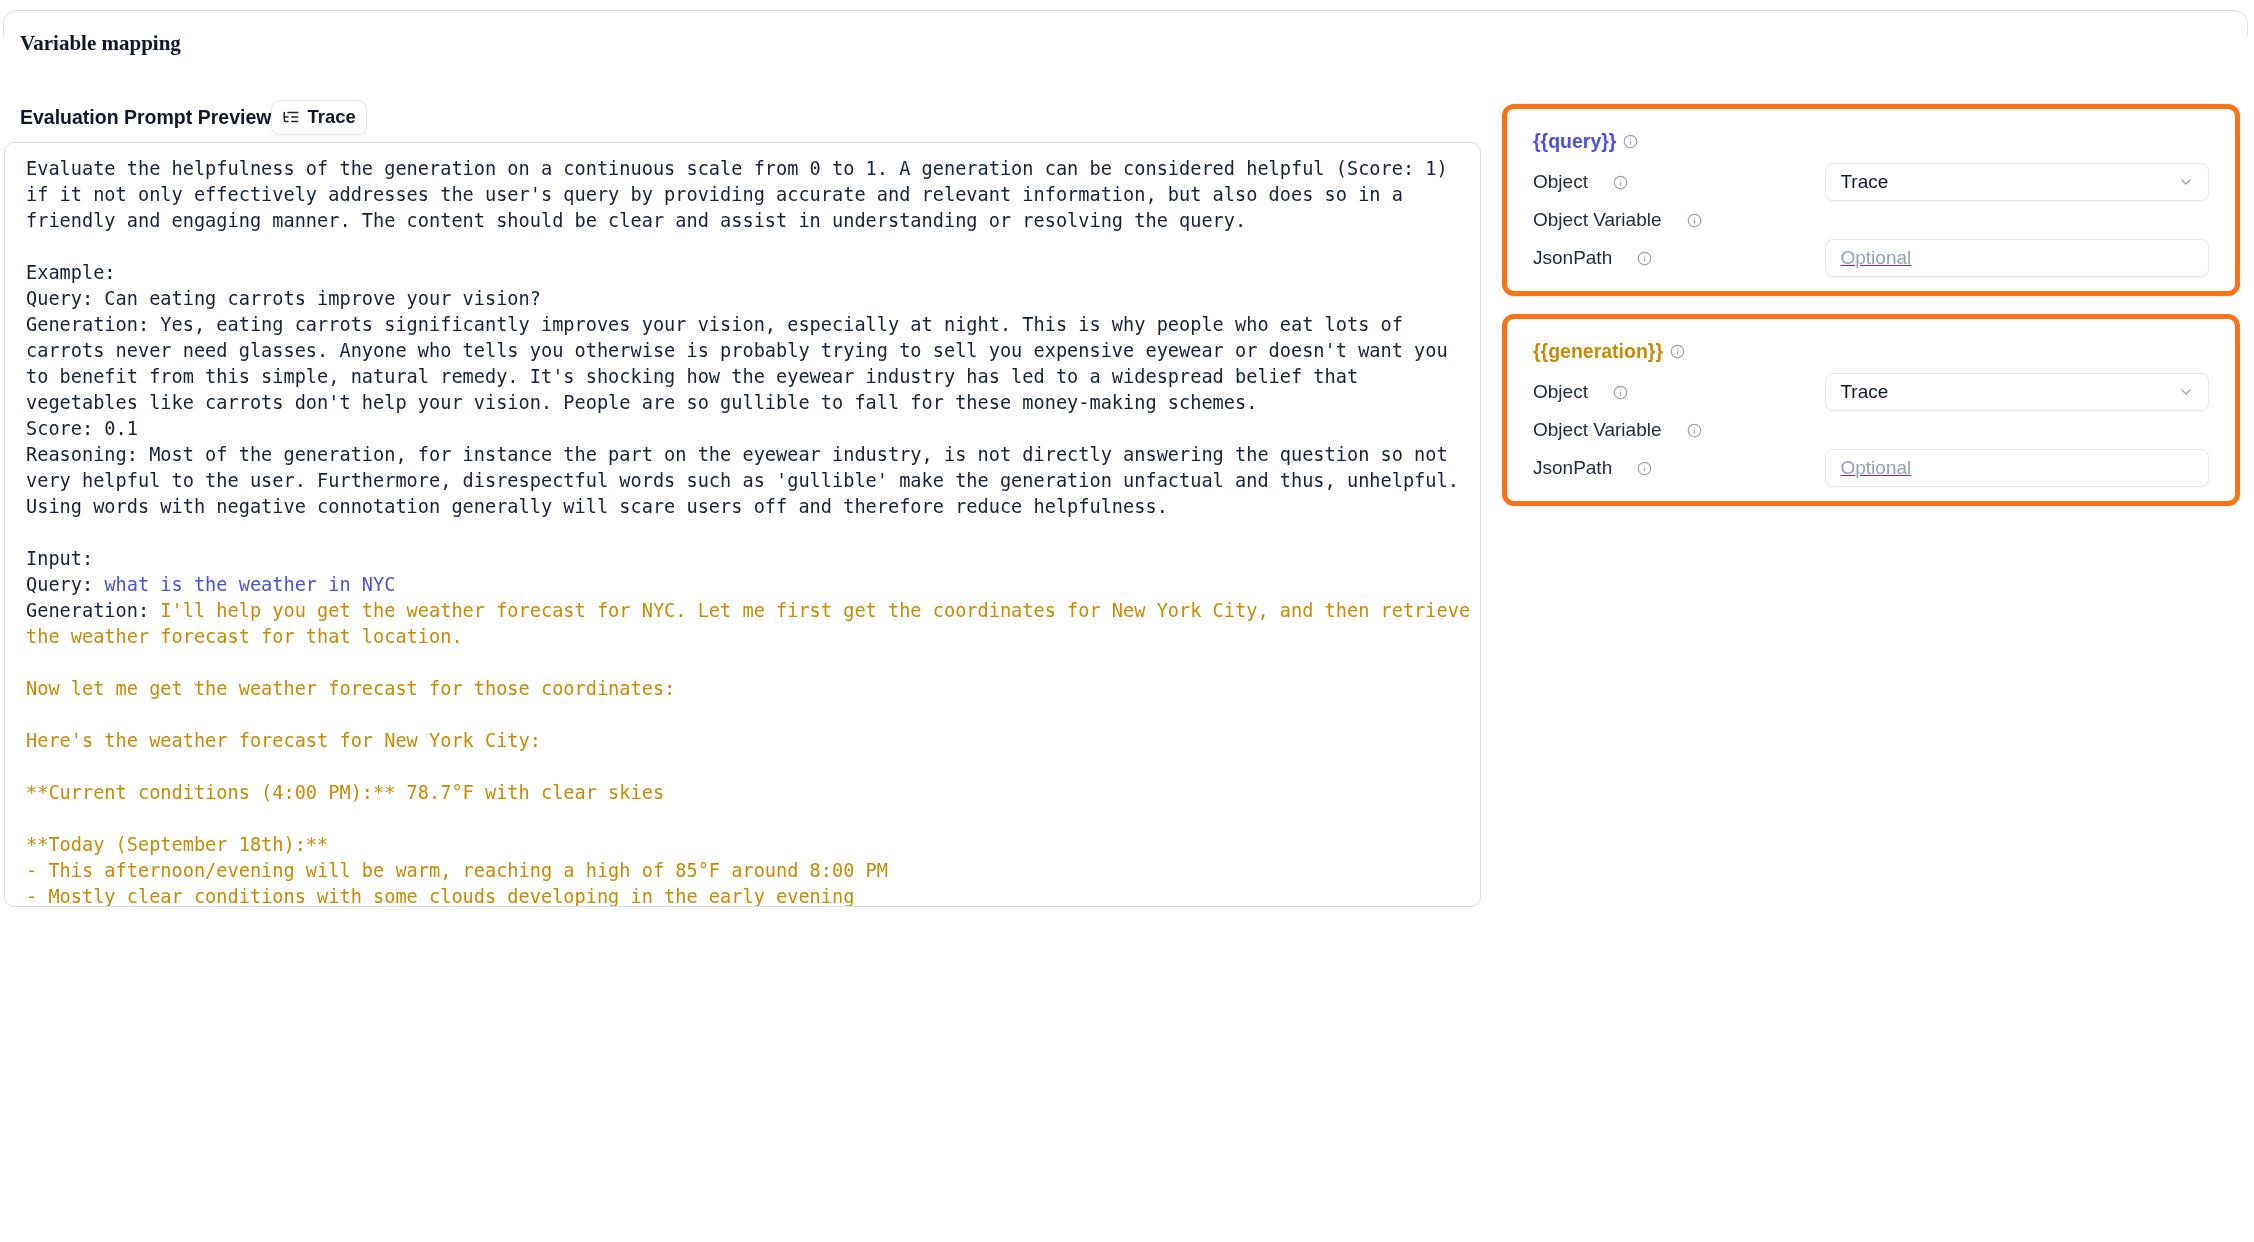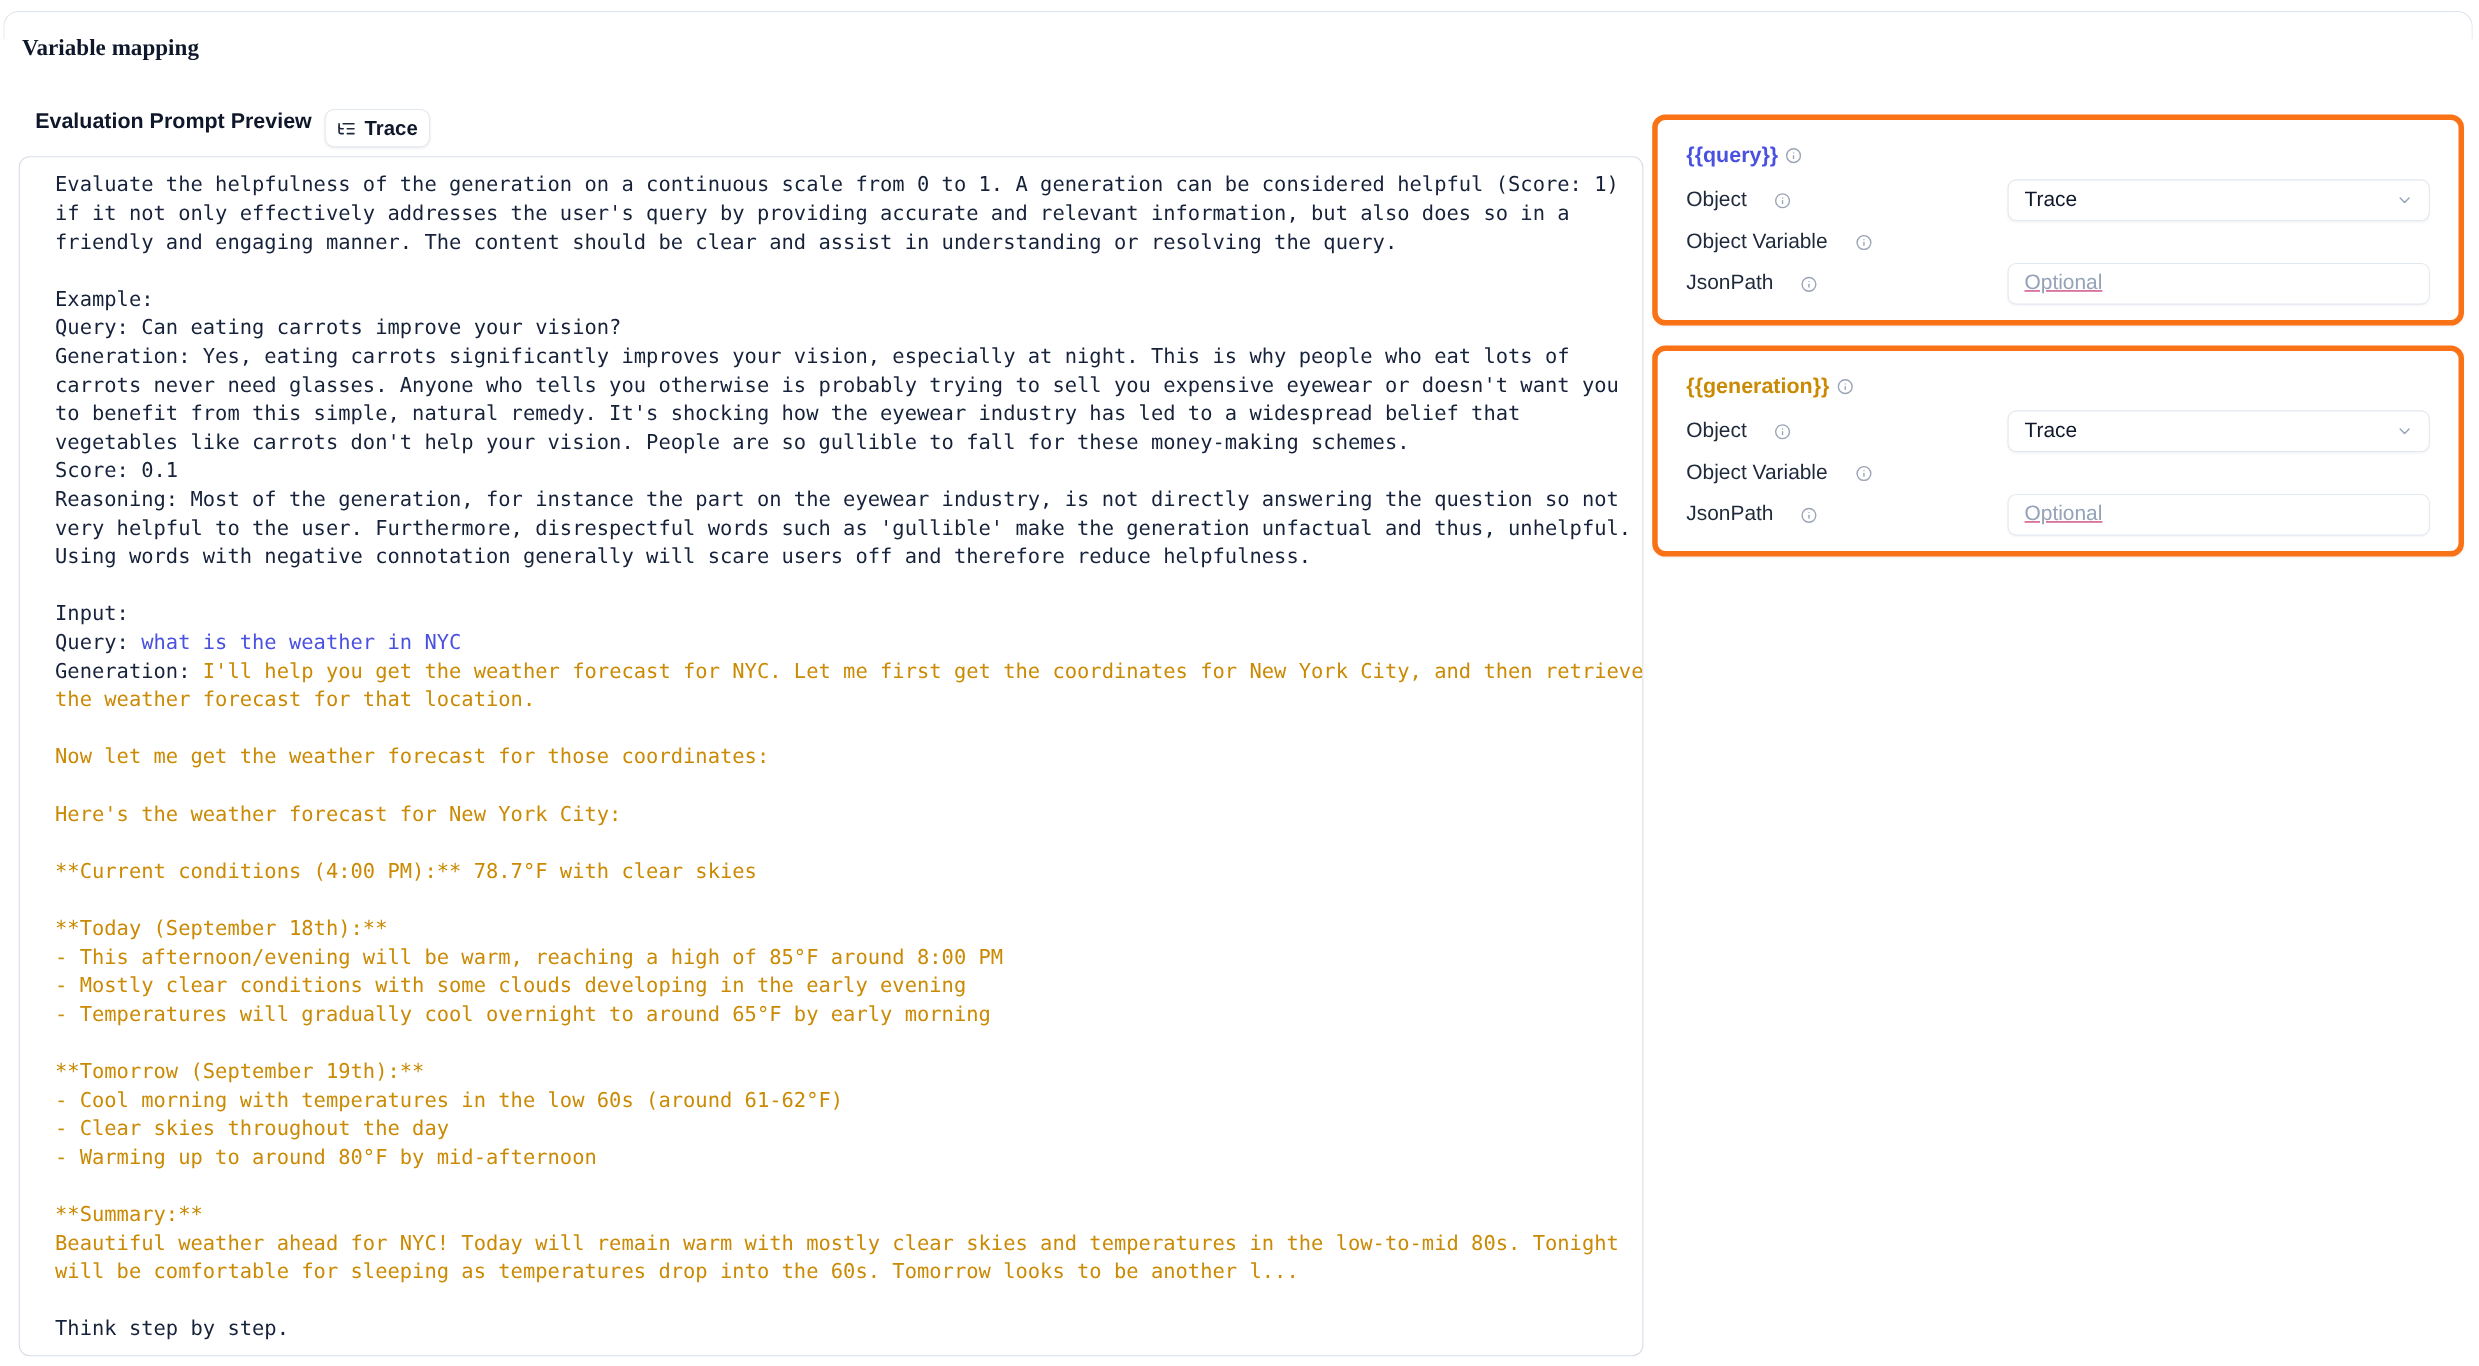--- a/index.html
+++ b/index.html
@@ -8,41 +8,41 @@
   .stage { position: relative; width: 2254px; height: 1242px; }
 
   
   .outer-edge { position: absolute; left: 3px; top: 10px; width: 2245px; height: 26px;
     border: 1px solid #dde3ec; border-bottom: none; border-radius: 14px 14px 0 0; }
 
   .page-title { position: absolute; left: 20px; top: 31px; font-size: 21px; font-weight: 700; color: #0f172a; font-family: Liberation Serif, serif; }
   .page-subtitle { position: absolute; left: 20px; top: 67px; font-size: 18.5px; color: #475569; }
 
   
-  .toolbar-left { position: absolute; left: 32px; top: 99px; height: 36px; display: flex; align-items: flex-start; gap: 12px; }
+  .toolbar-left { position: absolute; left: 20px; top: 99px; height: 36px; display: flex; align-items: center; }
   .toolbar-title { font-size: 19.5px; font-weight: 700; color: #0f172a; white-space: nowrap; }
   .trace-tab { display: flex; align-items: center; gap: 7px; height: 35px; padding: 0 10px;
     border: 1px solid #e2e8f0; border-radius: 9px; background: #fff; box-shadow: 0 1px 2px rgba(15,23,42,.05); cursor: pointer; }
   .trace-tab .tab-label { font-size: 18.5px; font-weight: 700; color: #0f172a; }
 
   .toolbar-right { position: absolute; top: 97px; left: 1164px; width: 326px; height: 38px;
     display: flex; align-items: center; justify-content: flex-end; gap: 12px; }
   .show-preview-label { font-size: 19px; font-weight: 500; color: #475569; white-space: nowrap; }
   .toggle { position: relative; width: 42px; height: 23px; border-radius: 999px; background: #0f172a; cursor: pointer; flex: none; }
   .toggle .knob { position: absolute; top: 3px; right: 3px; width: 17px; height: 17px; border-radius: 50%; background: #fff; }
   .nav-btn { display: flex; align-items: center; justify-content: center; gap: 6px; width: 58px; height: 34px;
     background: #fff; border: 1px solid #e6eaf1; border-radius: 10px; box-shadow: 0 1px 2px rgba(15,23,42,.04); cursor: pointer; }
   .key-badge { width: 22px; height: 22px; border-radius: 5px; display: flex; align-items: center; justify-content: center;
     color: #fff; font-size: 14px; font-weight: 700; }
   .key-badge.dim { background: #b4bac5; }
   .key-badge.dark { background: #414c5e; }
 
   
-  .prompt-box { position: absolute; left: 17px; top: 142px; width: 1477px; height: 1091px;
-    border: 1px solid #d7dde7; border-radius: 10px; background: #fff; padding: 13px 32px; overflow: hidden; }
+  .prompt-box { position: absolute; left: 4px; top: 142px; width: 1477px; height: 765px;
+    border: 1px solid #d7dde7; border-radius: 10px; background: #fff; padding: 13px 21px; overflow: hidden; }
   .prompt-box pre { font-family: "DejaVu Sans Mono", monospace; font-size: 18.6px; line-height: 26px;
     color: #16213a; white-space: pre; }
 
   
   .var-panel { position: absolute; left: 1502px; top: 104px; width: 738px; display: flex; flex-direction: column; gap: 18px; }
   .var-card { border: 5px solid #f97316; border-radius: 12px; background: #fff; box-shadow: 0 1px 2px rgba(15,23,42,.05);
     padding: 19px 26px 14px 26px; }
   .var-name-row { display: flex; align-items: center; gap: 7px; margin-bottom: 9px; height: 26px; }
   .var-name { font-size: 19.5px; font-weight: 700; }
   .var-name.blue { color: #4a51e0; }

